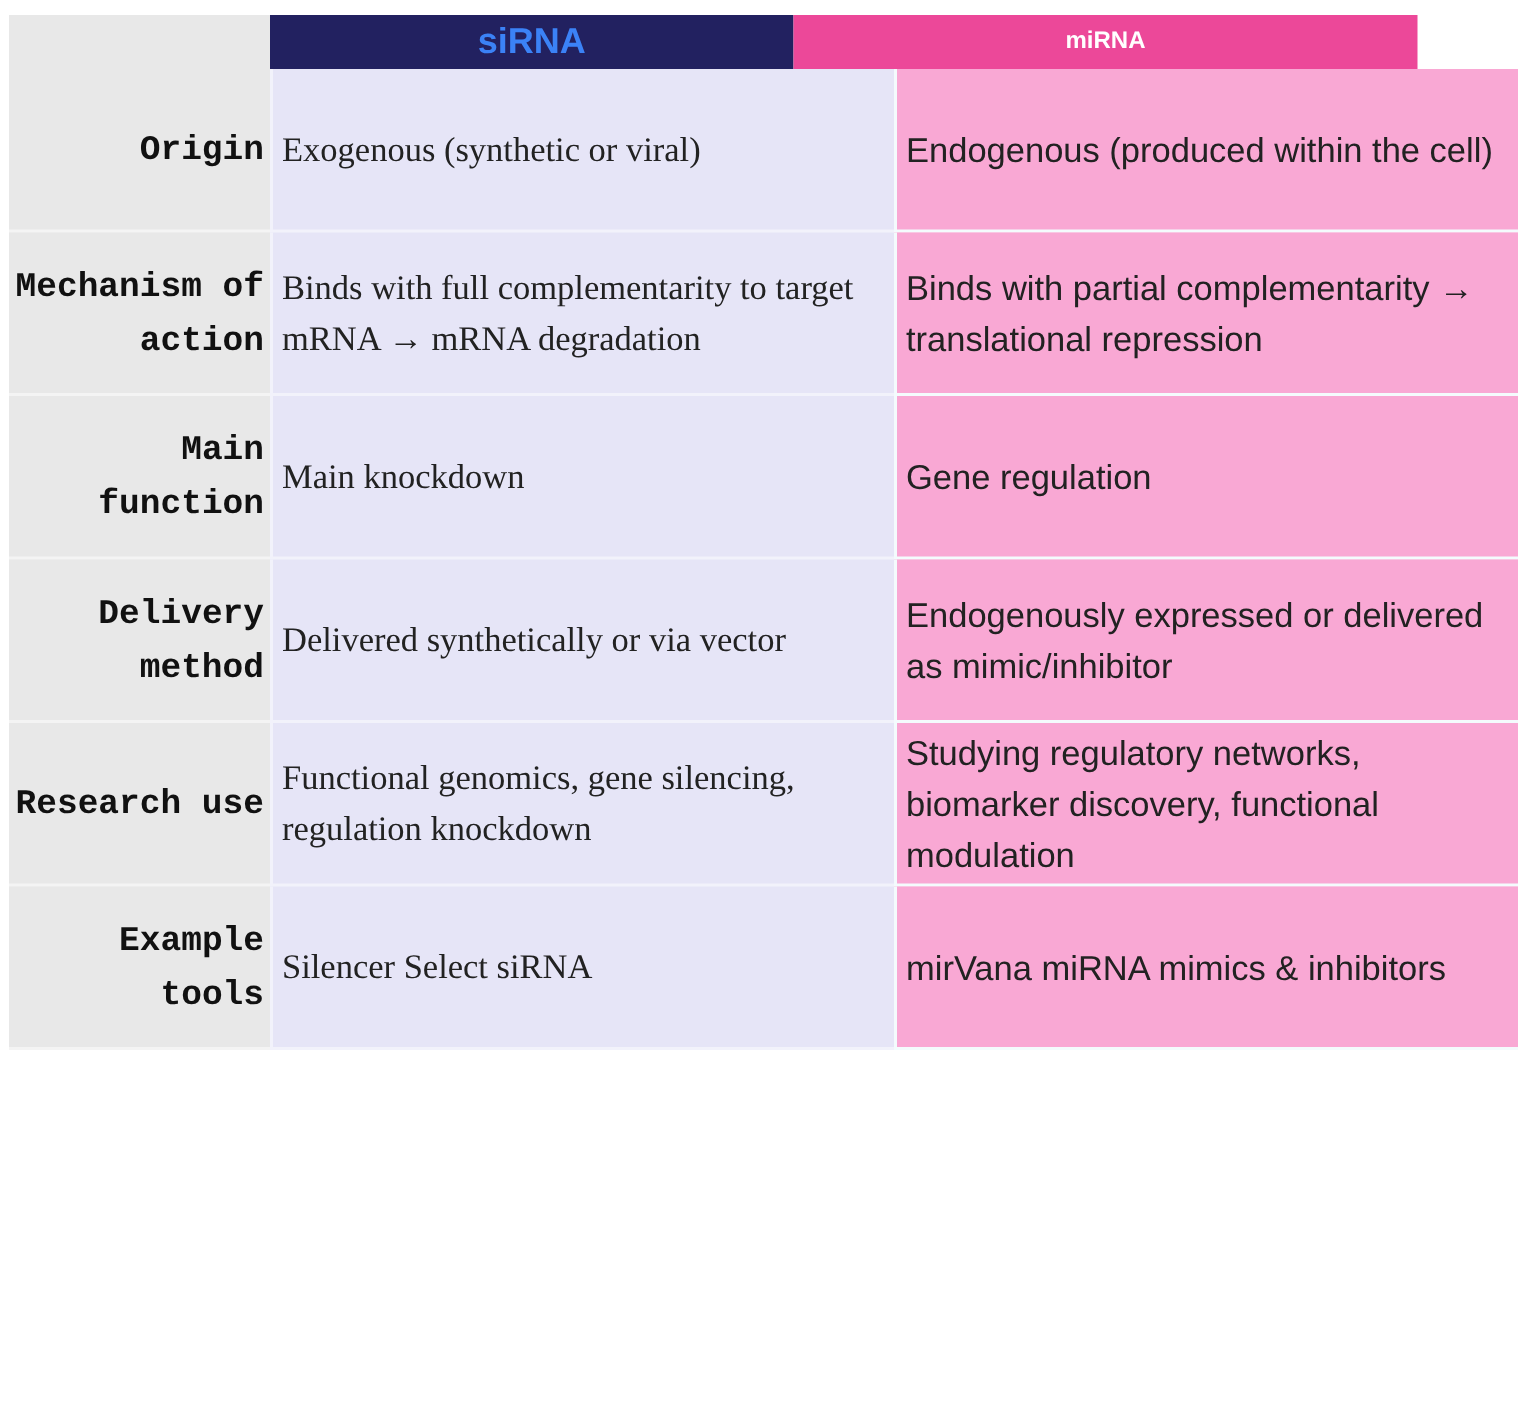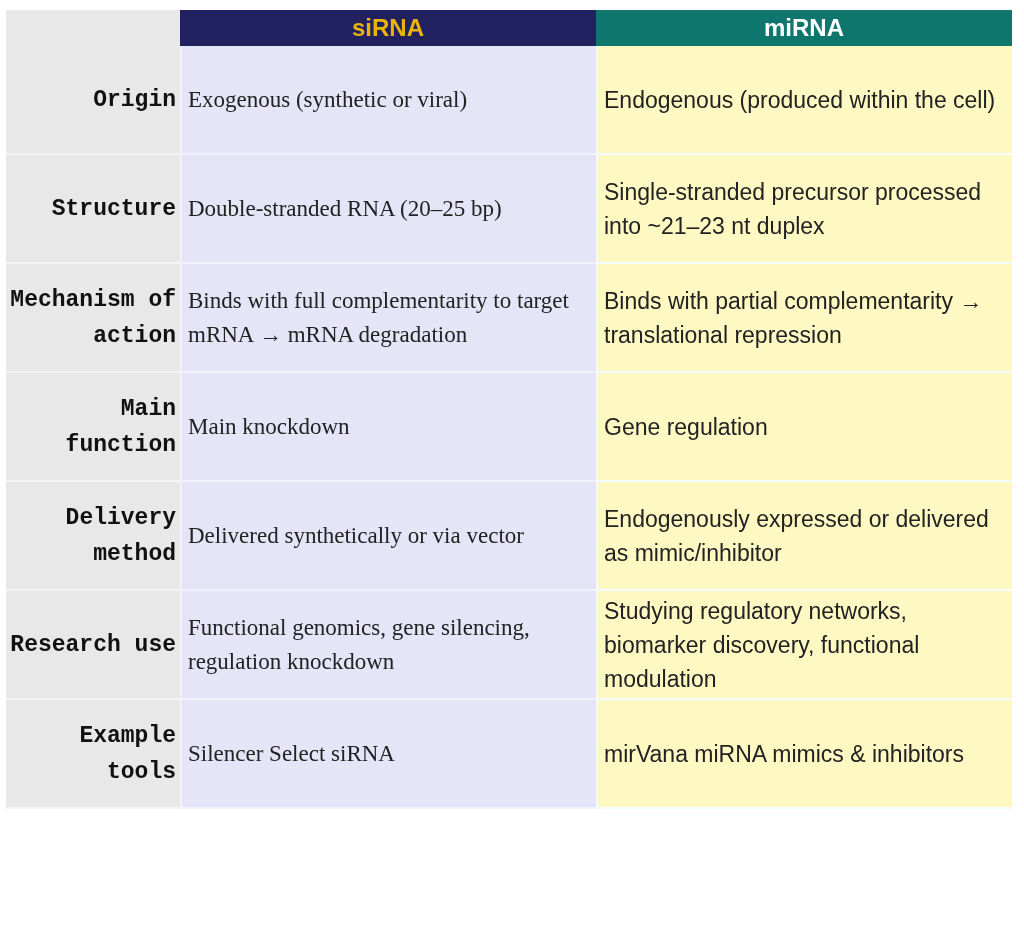--- a/index.html
+++ b/index.html
@@ -3,52 +3,47 @@
 <meta charset="utf-8">
 <style>
   html, body { margin: 0; padding: 0; background: #ffffff; }
   body { width: 1024px; height: 934px; position: relative; overflow: hidden;
          font-family: "Liberation Sans", sans-serif; }
   .table { position: absolute; left: 6px; top: 10px; width: 1006px; }
   .row { display: flex; }
   .hdr-row { height: 36px; }
   .cell { box-sizing: border-box; display: flex; align-items: center; }
   .corner { width: 174px; background: #e8e8e8; }
-  .h-si { width: 416px; background: #222160; color: #eab308; justify-content: center;
+  .h-si { width: 349px; background: #222160; color: #3b82f6; justify-content: center;
           font-weight: bold; font-size: 24px; }
-  .h-mi { width: 416px; background: #0f766e; color: #fff; justify-content: center;
-          font-weight: bold; font-size: 24px; }
+  .h-mi { width: 416px; background: #ec4899; color: #fff; justify-content: center;
+          font-weight: bold; font-size: 16px; }
   .lbl { width: 174px; background: #e8e8e8; justify-content: flex-end; text-align: right;
          font-weight: bold; font-size: 23px; color: #111; line-height: 36px; padding-right: 4px;
          border-bottom: 2px solid #f4f4f4; font-family: Liberation Mono, monospace; }
   .si { width: 416px; background: #e6e5f7; font-size: 23px; color: #222; line-height: 34px;
         padding-left: 6px; border-left: 2px solid #f2f2fb; border-bottom: 2px solid #f2f2fb; font-family: Liberation Serif, serif; }
-  .mi { width: 416px; background: #fef9c3; font-size: 23px; color: #222; line-height: 34px;
+  .mi { width: 416px; background: #f9a8d4; font-size: 23px; color: #222; line-height: 34px;
         padding-left: 6px; border-left: 2px solid #f4fbfd; border-bottom: 2px solid #f4fbfd; }
   .r { height: 109px; }
 </style>
 </head>
 <body>
 
 <div class="table">
   <div class="row hdr-row">
     <div class="cell corner"></div>
     <div class="cell h-si">siRNA</div>
     <div class="cell h-mi">miRNA</div>
   </div>
 
   <div class="row r">
     <div class="cell lbl">Origin</div>
     <div class="cell si">Exogenous (synthetic or viral)</div>
     <div class="cell mi">Endogenous (produced within the cell)</div>
-  </div>
-  <div class="row r">
-    <div class="cell lbl">Structure</div>
-    <div class="cell si">Double-stranded RNA (20–25 bp)</div>
-    <div class="cell mi">Single-stranded precursor processed into ~21–23 nt duplex</div>
   </div>
   <div class="row r">
     <div class="cell lbl">Mechanism of action</div>
     <div class="cell si">Binds with full complementarity to target mRNA → mRNA degradation</div>
     <div class="cell mi">Binds with partial complementarity → translational repression</div>
   </div>
   <div class="row r">
     <div class="cell lbl">Main function</div>
     <div class="cell si">Main knockdown</div>
     <div class="cell mi">Gene regulation</div>

